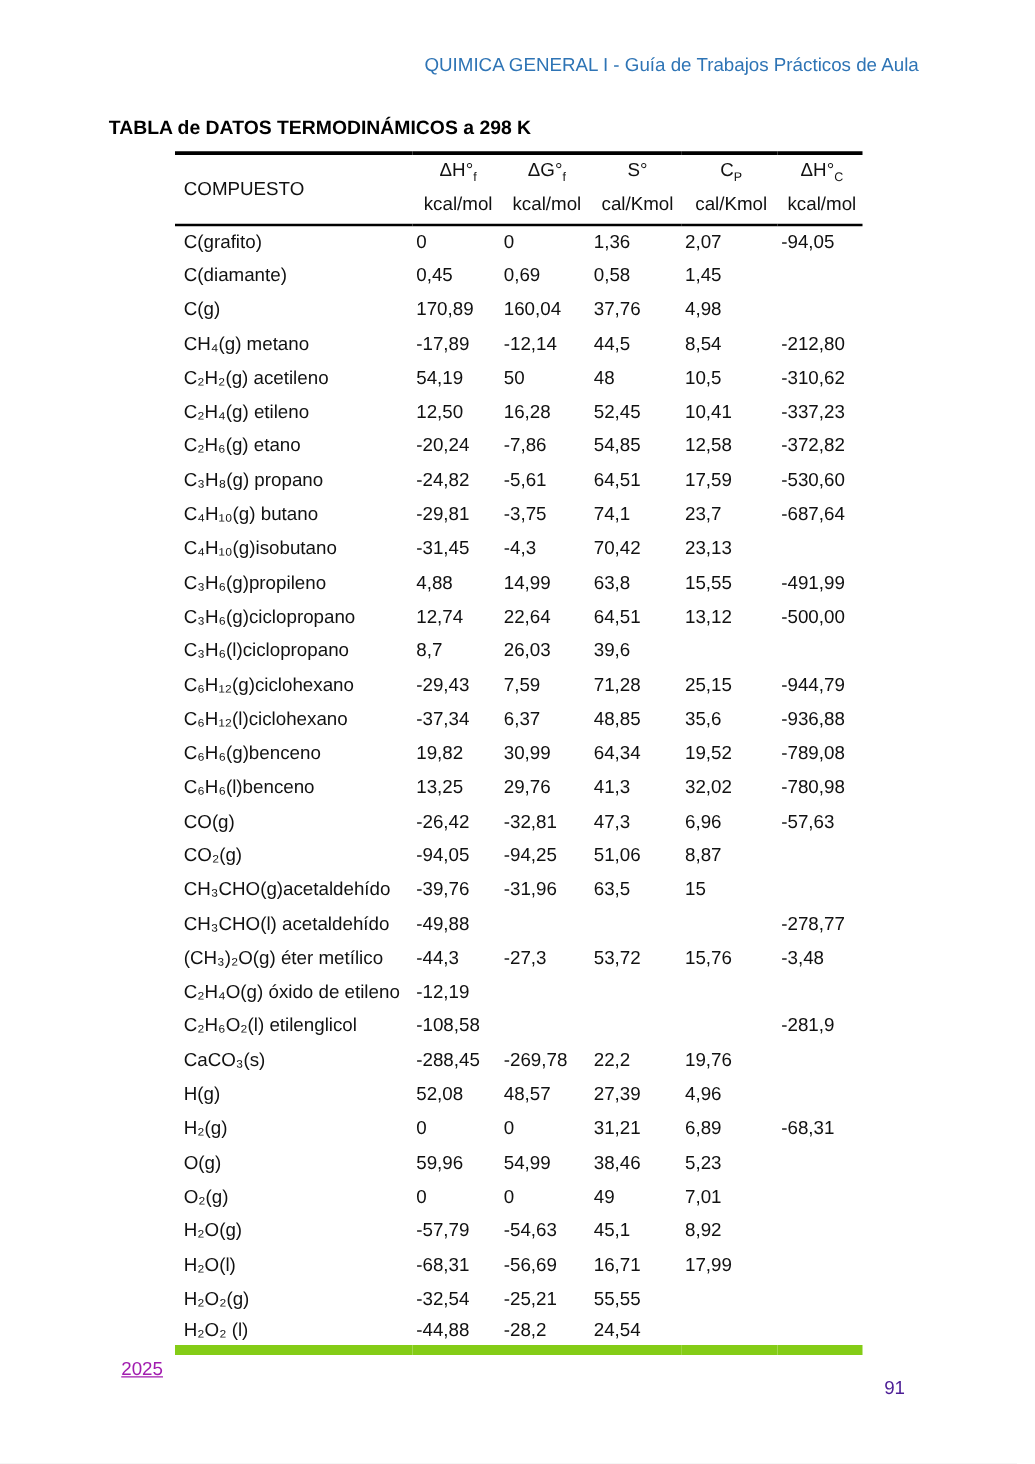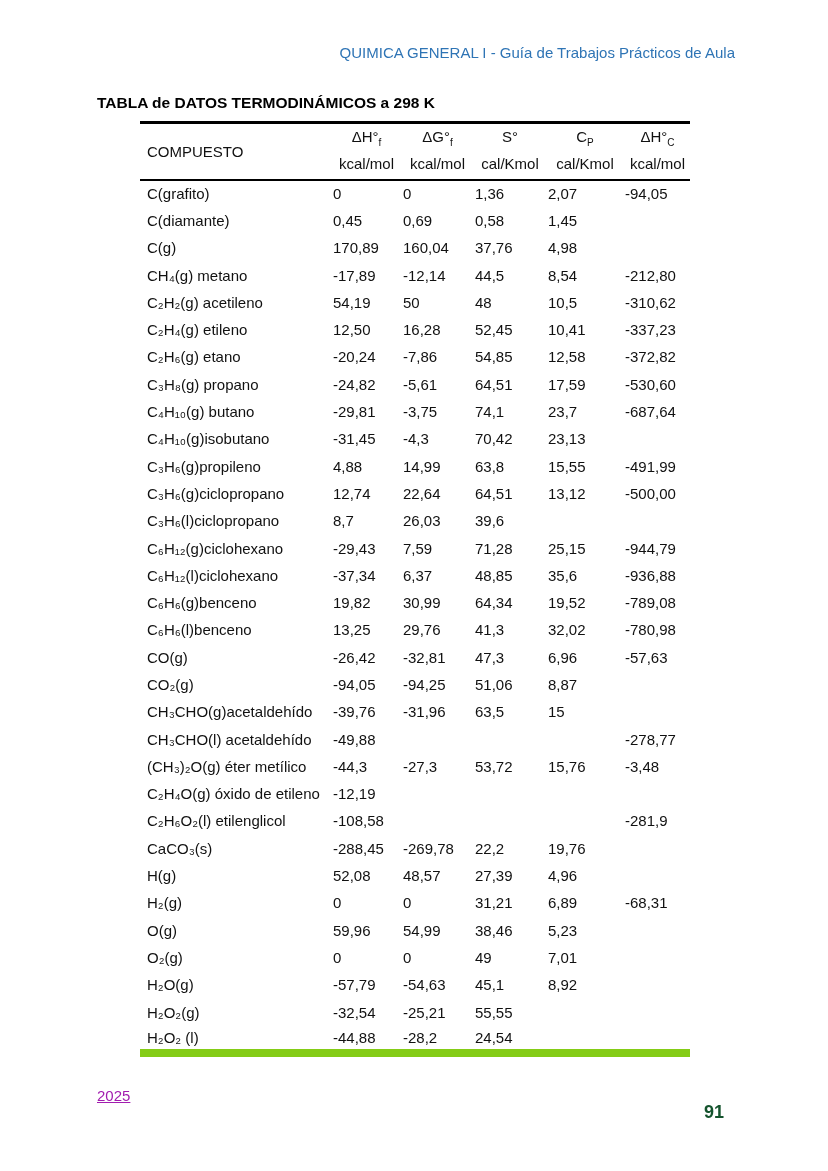--- a/index.html
+++ b/index.html
@@ -18,21 +18,21 @@
     top: 44px;
     left: 0;
     right: 93px;
     text-align: right;
     font-size: 15px;
     color: #2E74B5;
   }
   .doc-title {
     position: absolute;
     top: 94px;
-    left: 97px;
+    left: 87px;
     font-size: 15.5px;
     font-weight: bold;
     color: #000000;
   }
   .table-wrap {
     position: absolute;
     top: 121px;
     left: 140px;
     width: 550px;
   }
@@ -82,23 +82,22 @@
     top: 1087px;
     left: 97px;
     font-size: 15px;
     color: #a21caf;
     text-decoration: underline;
   }
   .page-number {
     position: absolute;
     top: 1102px;
     right: 104px;
-    font-size: 18px;
-    color: #14532d;
-    font-weight: bold;
+    font-size: 15px;
+    color: #4c1d95;
   }
 </style>
 </head>
 <body>
 
 <div class="page">
 
   <div class="doc-header">QUIMICA GENERAL I - Guía de Trabajos Prácticos de Aula</div>
 
   <div class="doc-title">TABLA de DATOS TERMODINÁMICOS a 298 K</div>
@@ -383,20 +382,28 @@
   </tr>
           <tr>
     <td class="comp">H₂O(g)</td>
     <td>-57,79</td>
     <td>-54,63</td>
     <td>45,1</td>
     <td>8,92</td>
     <td></td>
   </tr>
           <tr>
+    <td class="comp">H₂O(l)</td>
+    <td>-68,31</td>
+    <td>-56,69</td>
+    <td>16,71</td>
+    <td>17,99</td>
+    <td></td>
+  </tr>
+          <tr>
     <td class="comp">H₂O₂(g)</td>
     <td>-32,54</td>
     <td>-25,21</td>
     <td>55,55</td>
     <td></td>
     <td></td>
   </tr>
           <tr>
     <td class="comp">H₂O₂ (l)</td>
     <td>-44,88</td>

